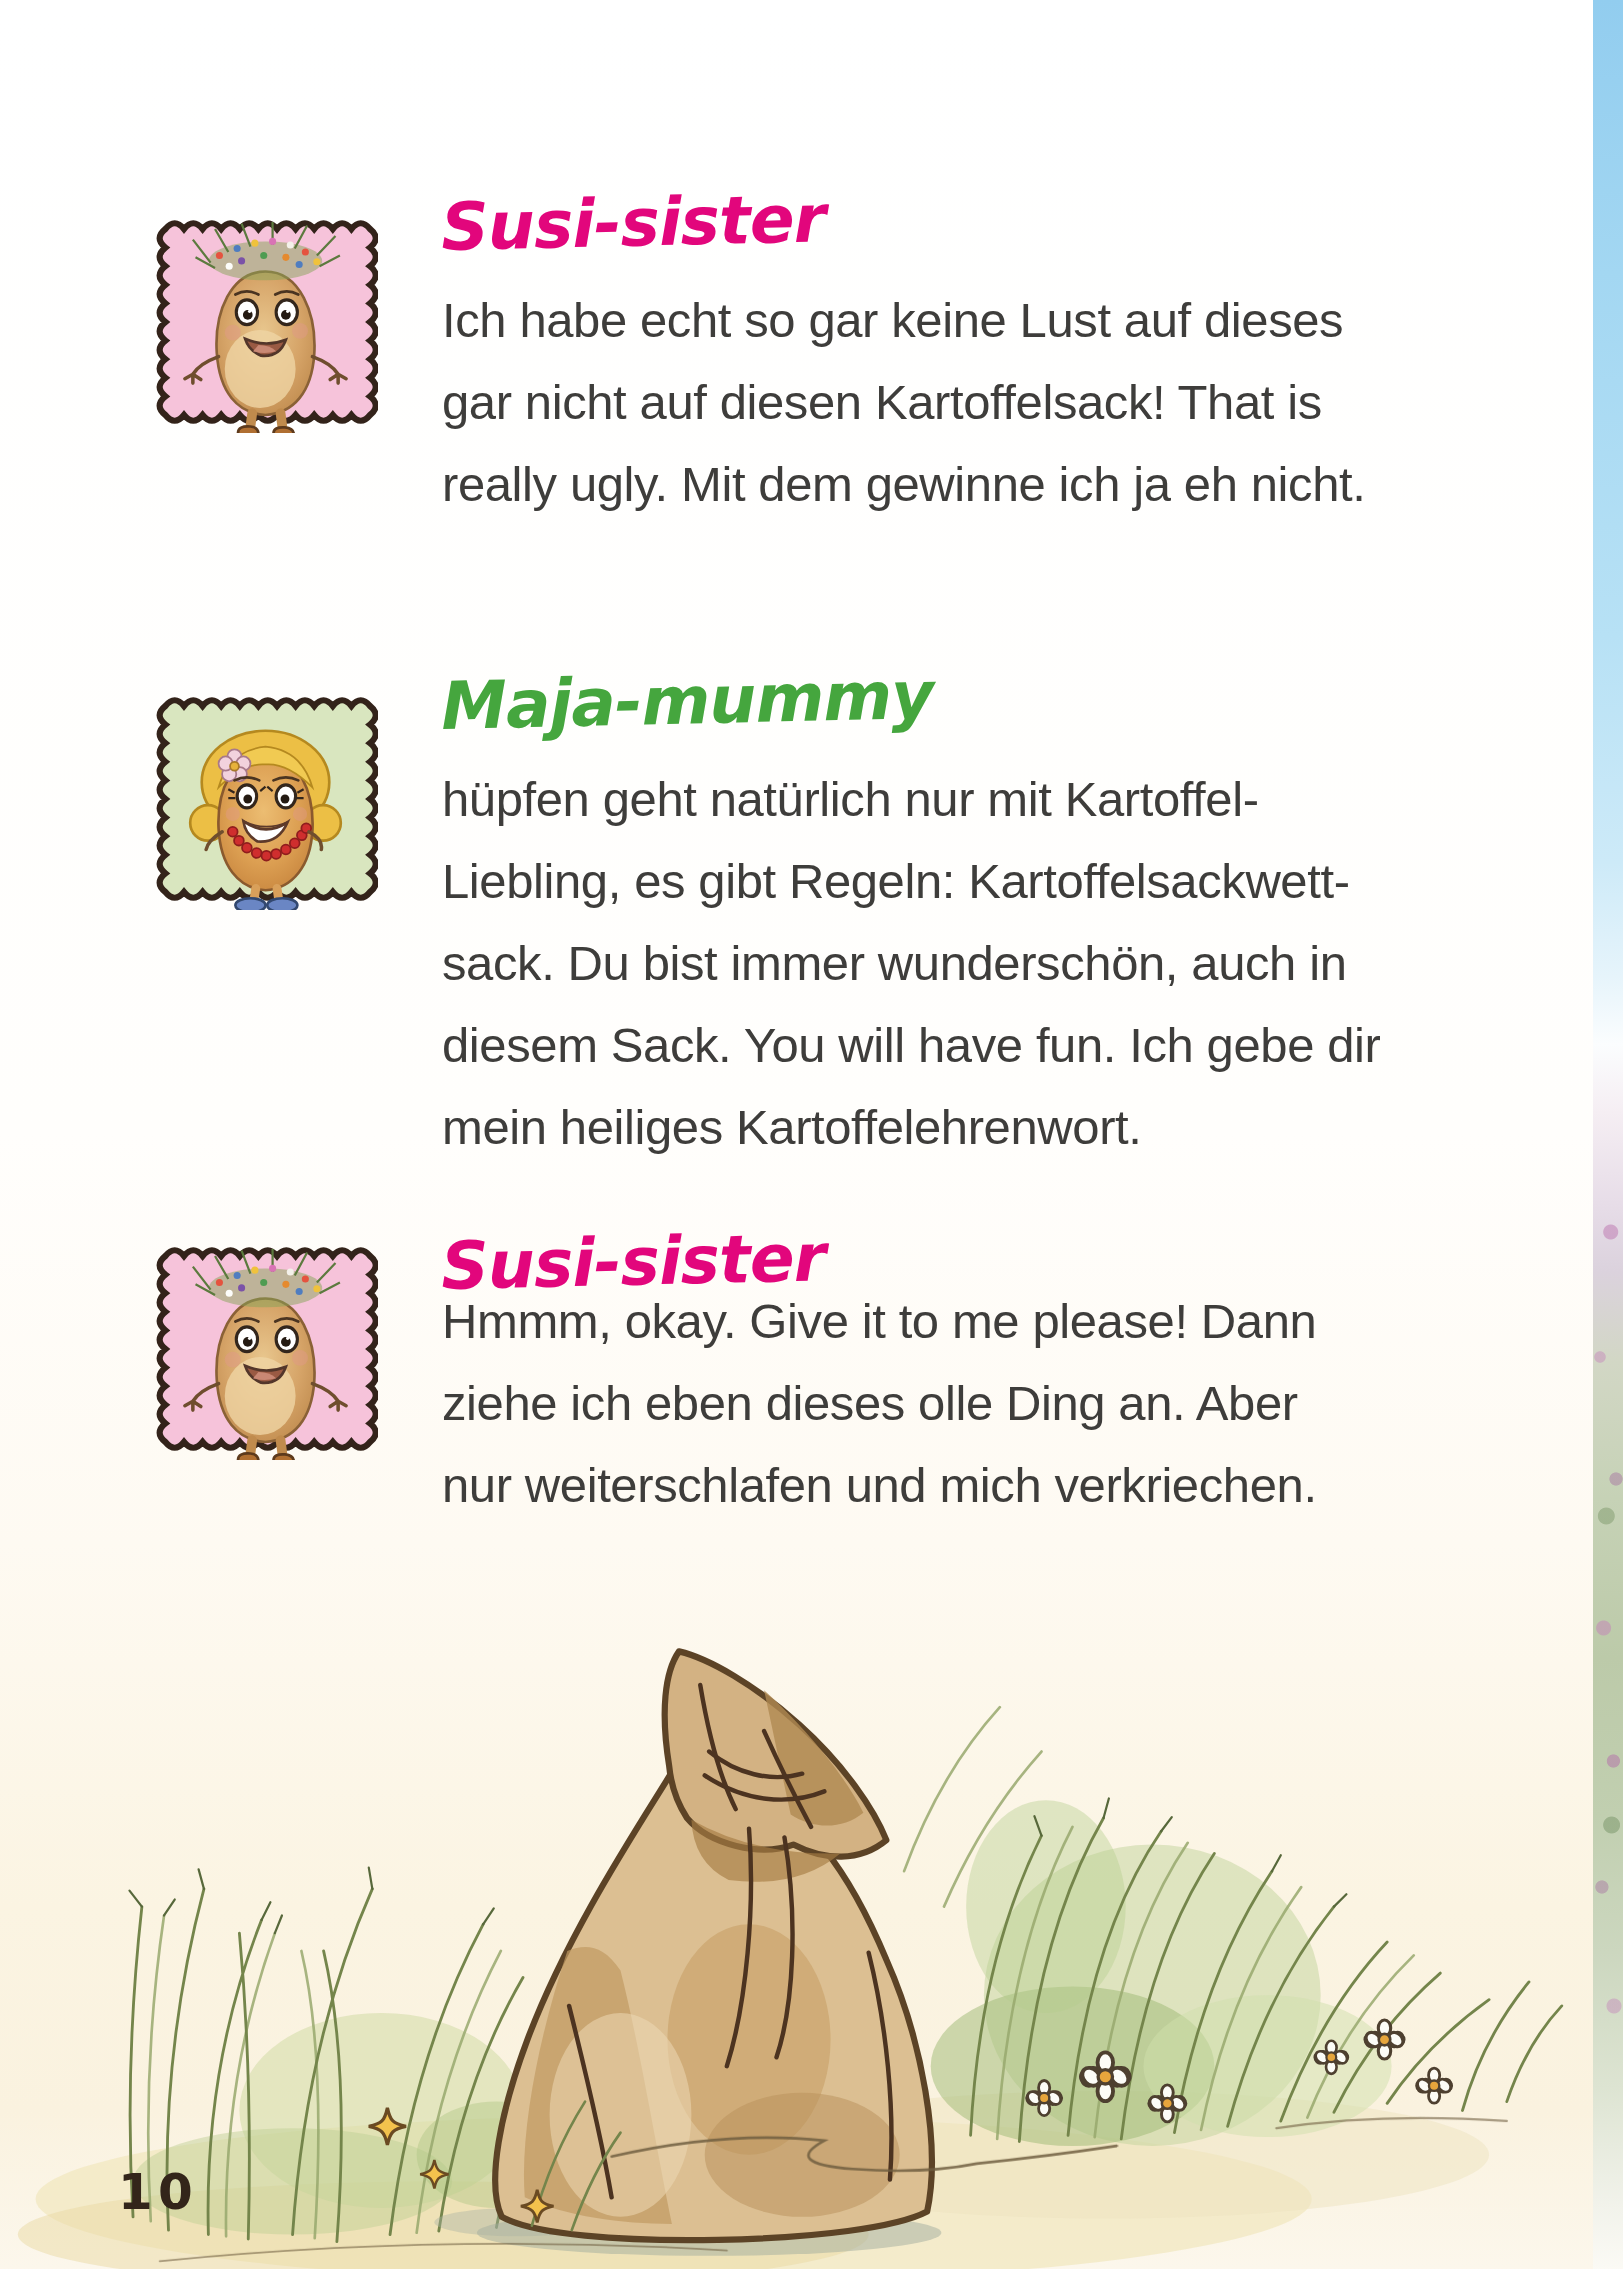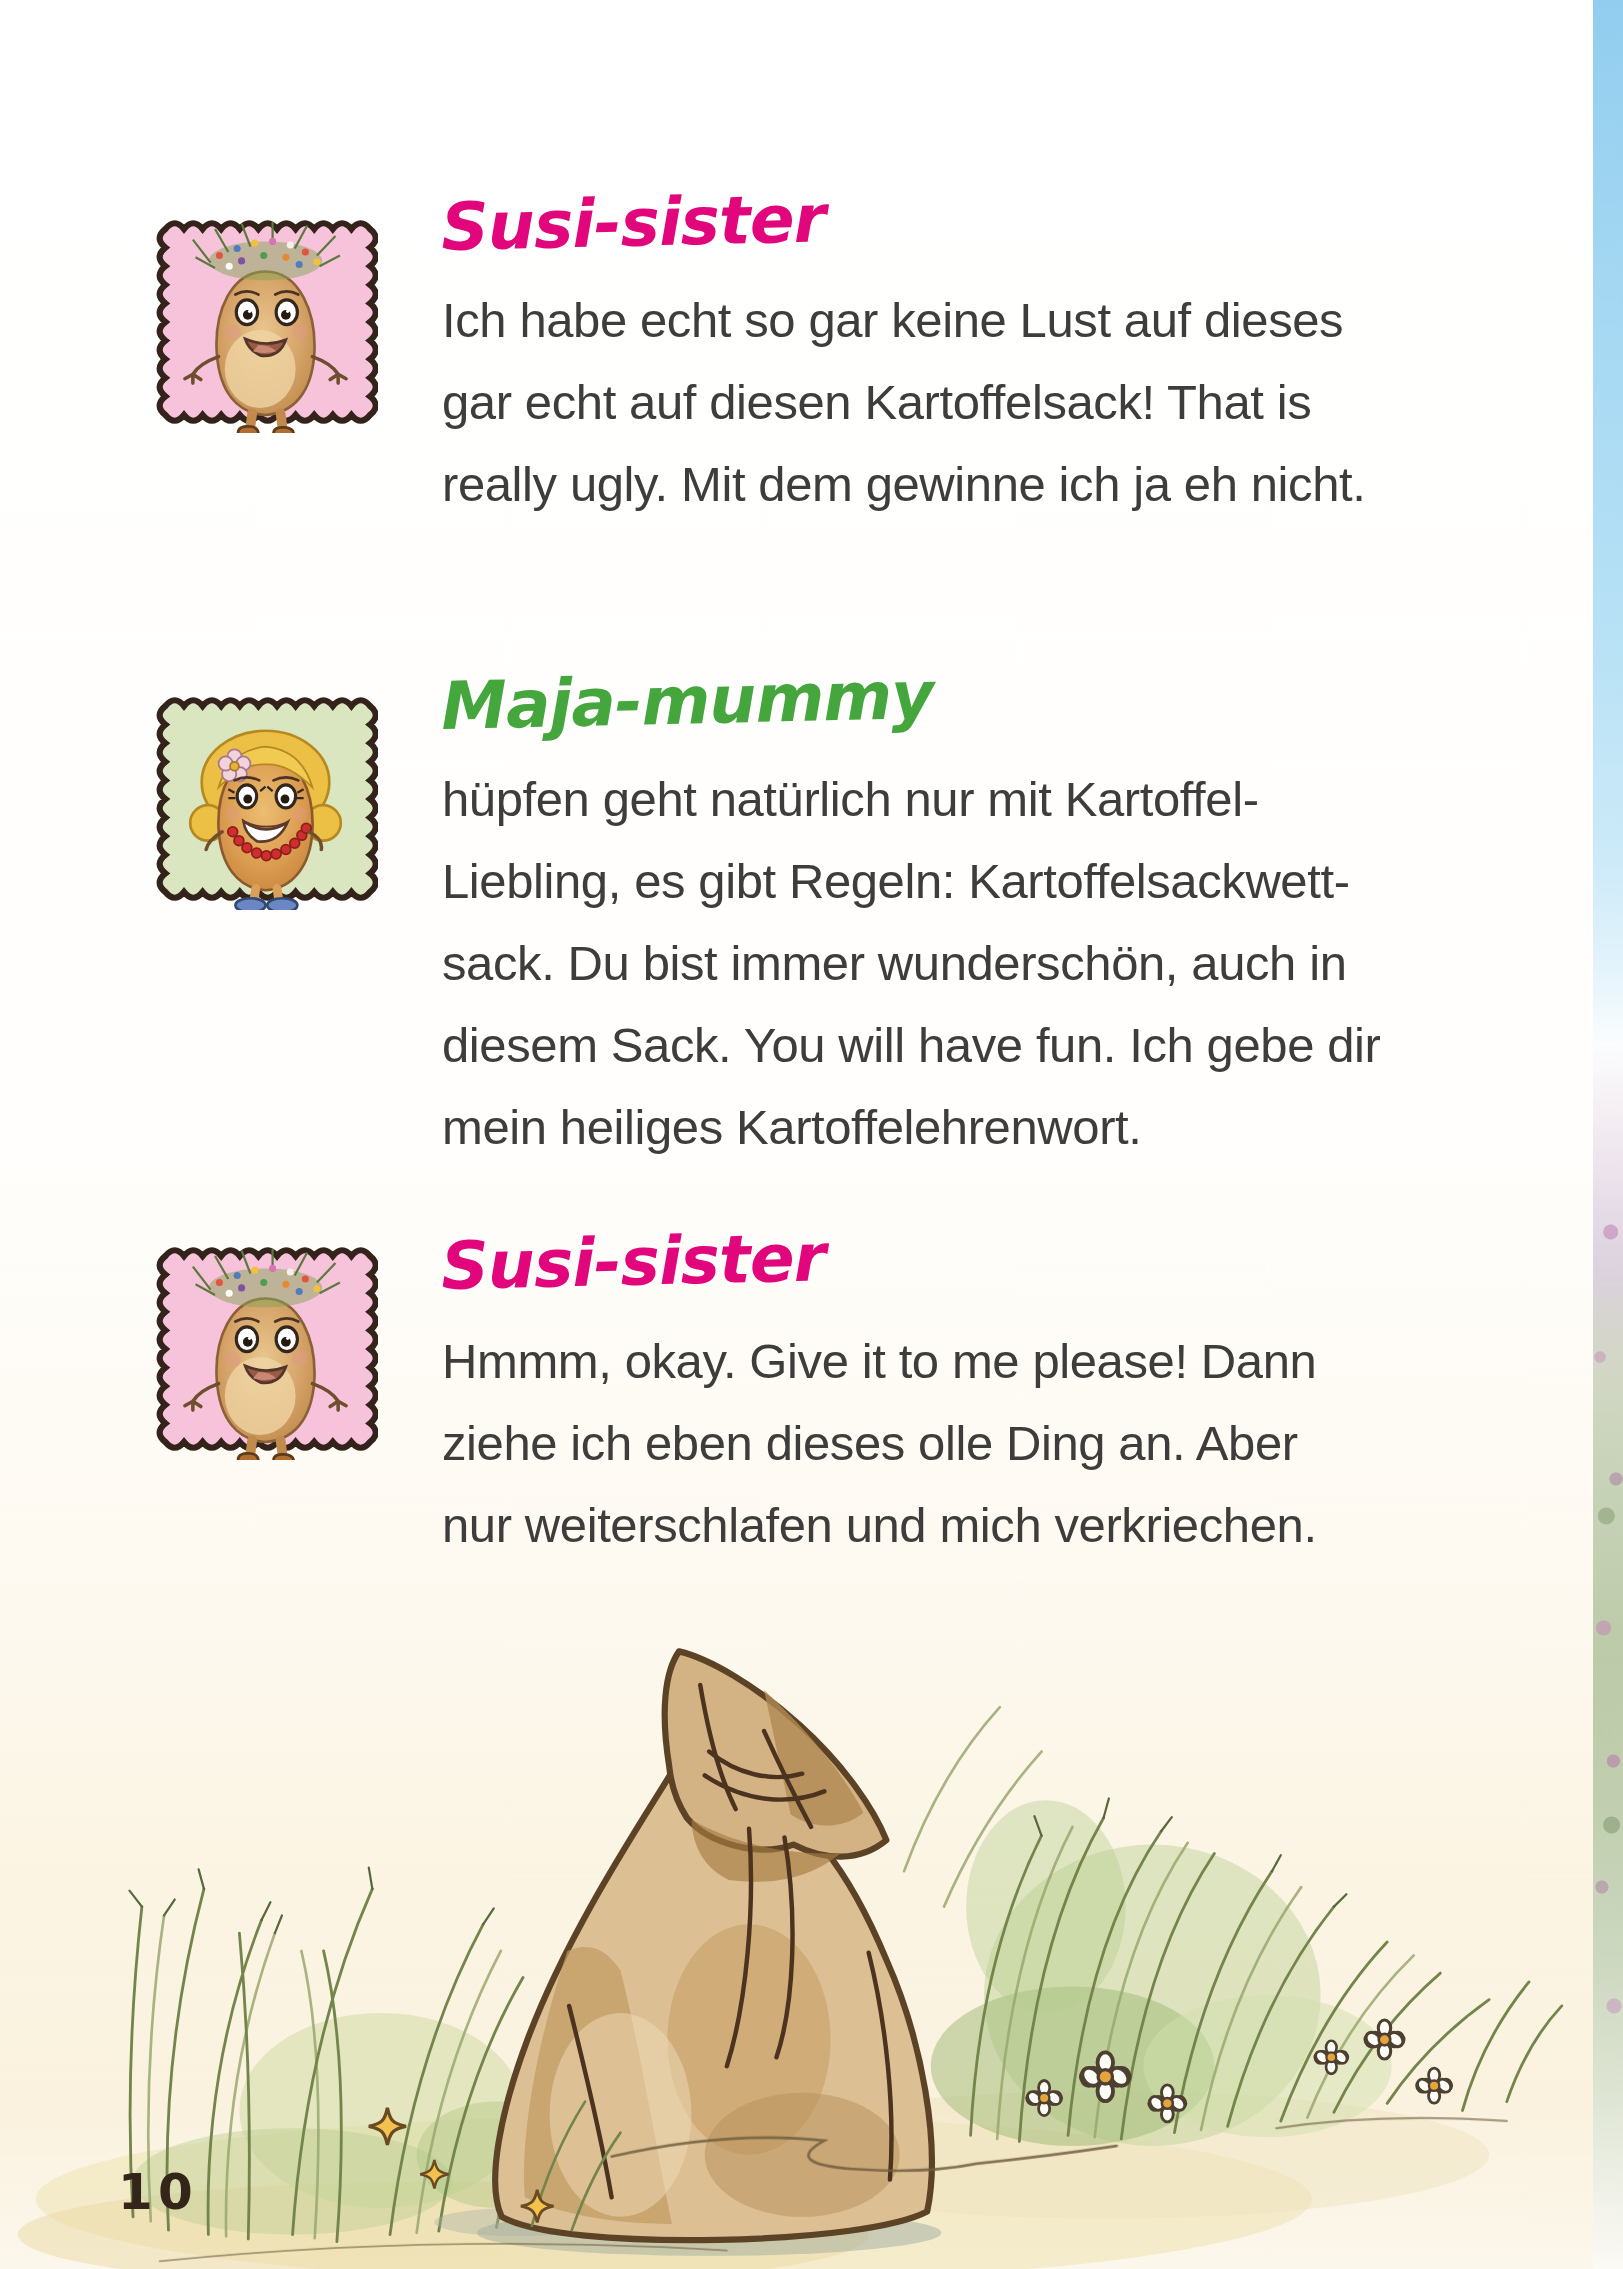--- a/index.html
+++ b/index.html
@@ -17,21 +17,21 @@
     letter-spacing:-0.9px;transform:rotate(-1.3deg);transform-origin:left bottom;
   }
   .sp1{top:195px;color:#e2067c}
   .sp2{top:674px;color:#45a63e}
   .sp3{top:1234px;color:#e2067c}
   .textblock{
     position:absolute;left:442px;width:993px;
     font:400 49px/82px "Liberation Sans",sans-serif;
     color:#3e3d3b;letter-spacing:-0.4px;
   }
-  .tb1{top:279px}.tb2{top:758px}.tb3{top:1320px}
+  .tb1{top:279px}.tb2{top:758px}.tb3{top:1280px}
   .line{white-space:nowrap;height:82px}
   .pagenum{
     position:absolute;left:118px;top:2167px;
     font:700 50px/1 "DejaVu Sans",sans-serif;color:#33251a;letter-spacing:5.3px;
   }
   .scene{position:absolute;left:0;top:1623px;width:1623px;height:647px;}
   .next-page-strip{
     position:absolute;top:0;right:0;width:30px;height:2270px;
     background:
       radial-gradient(circle 8px at 17.7px 1232px, rgba(191,125,179,.55) 0 7px, transparent 8px),
@@ -173,21 +173,21 @@
   <section>
     <div class="stamp st1">
       <svg viewBox="0 0 254 250">
         <use href="#wavyframe" fill="#f6c3da" stroke="#33231a" stroke-width="7"></use>
         <use href="#char-susi"></use>
       </svg>
     </div>
     <h2 class="speaker sp1">Susi-sister</h2>
     <div class="textblock tb1">
       <div class="line">Ich habe echt so gar keine Lust auf dieses</div>
-      <div class="line">gar echt auf diesen Kartoffelsack! That is</div>
+      <div class="line">gar nicht auf diesen Kartoffelsack! That is</div>
       <div class="line">really ugly. Mit dem gewinne ich ja eh nicht.</div>
     </div>
   </section>
 
   <section>
     <div class="stamp st2">
       <svg viewBox="0 0 254 250">
         <use href="#wavyframe" fill="#d9e6bf" stroke="#33231a" stroke-width="7"></use>
         <use href="#char-maja"></use>
       </svg>

